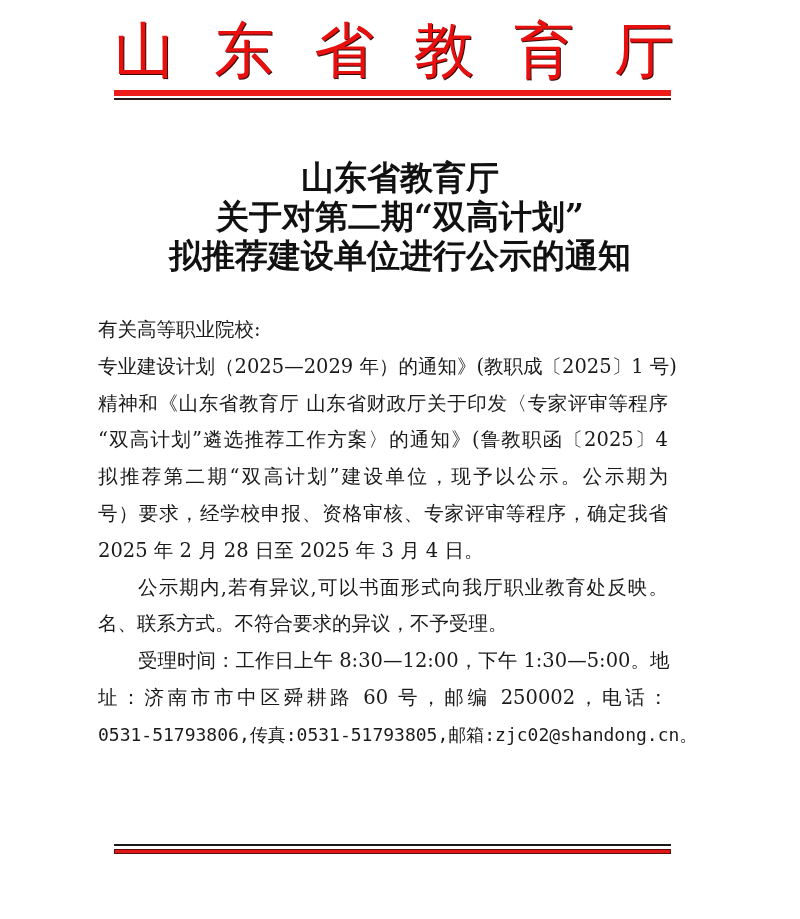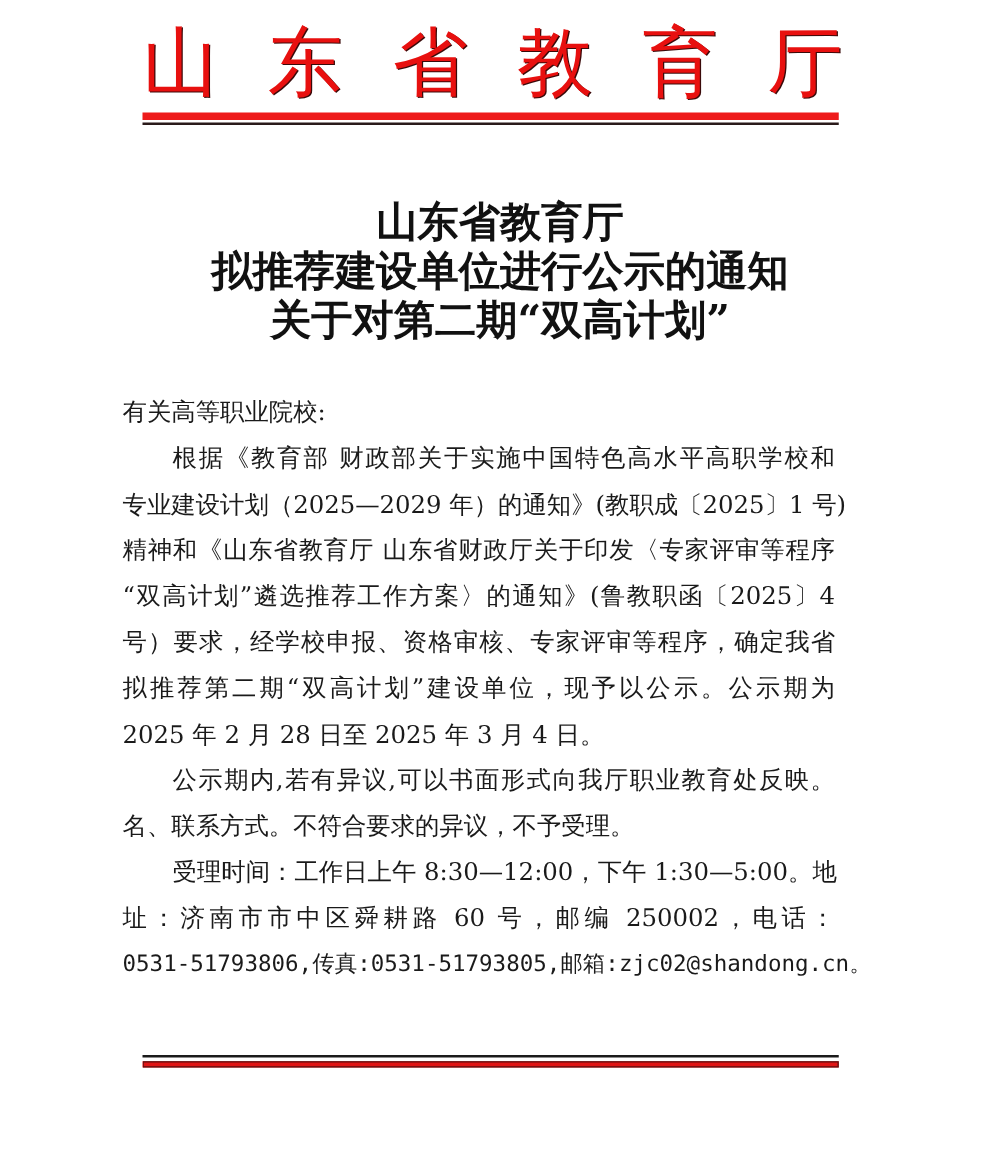--- a/index.html
+++ b/index.html
@@ -41,32 +41,31 @@
     <span>教</span>
     <span>育</span>
     <span>厅</span>
   </div>
 
   <div class="rule-top-red"></div>
   <div class="rule-top-dark"></div>
 
   <div class="title">
     <div>山东省教育厅</div>
+    <div>关于对第二期“双高计划”</div>
     <div>拟推荐建设单位进行公示的通知</div>
-    <div>关于对第二期“双高计划”</div>
   </div>
 
   <div class="body">
     <div class="line">有关高等职业院校:</div>
-    <div class="line indent justify">根据《教育部 财政部关于实施中国特色高水平高职学校和</div>
     <div class="line justify">专业建设计划（2025—2029 年）的通知》(教职成〔2025〕1 号)</div>
     <div class="line justify">精神和《山东省教育厅 山东省财政厅关于印发〈专家评审等程序</div>
     <div class="line justify">“双高计划”遴选推荐工作方案〉的通知》(鲁教职函〔2025〕4</div>
+    <div class="line justify">拟推荐第二期“双高计划”建设单位，现予以公示。公示期为</div>
     <div class="line justify">号）要求，经学校申报、资格审核、专家评审等程序，确定我省</div>
-    <div class="line justify">拟推荐第二期“双高计划”建设单位，现予以公示。公示期为</div>
     <div class="line">2025 年 2 月 28 日至 2025 年 3 月 4 日。</div>
     <div class="line indent justify">公示期内,若有异议,可以书面形式向我厅职业教育处反映。</div>
     <div class="line">名、联系方式。不符合要求的异议，不予受理。</div>
     <div class="line indent justify">受理时间：工作日上午 8:30—12:00，下午 1:30—5:00。地</div>
     <div class="line justify">址：济南市市中区舜耕路 60 号，邮编 250002，电话：</div>
     <div class="line justify" style="font-family: 'DejaVu Sans Mono', 'Liberation Mono', monospace; font-size: 18px;">0531-51793806,传真:0531-51793805,邮箱:zjc02@shandong.cn。</div>
   </div>
 
   <div class="rule-bot-dark"></div>
   <div class="rule-bot-red"></div>

